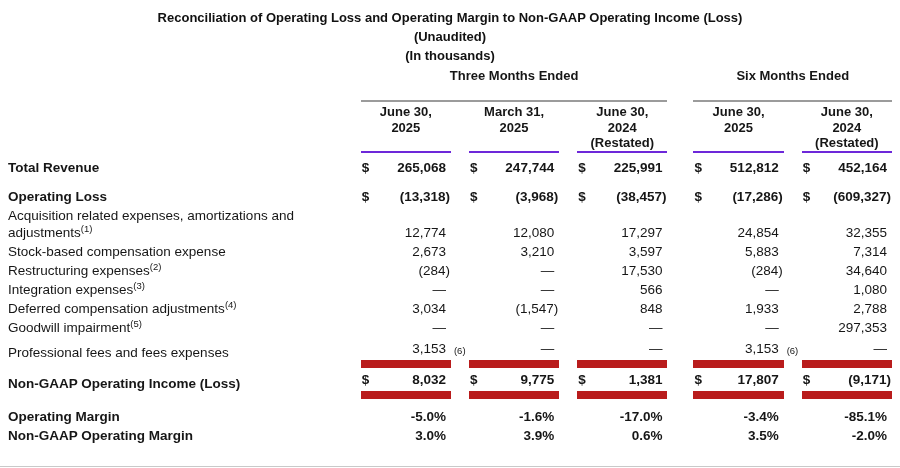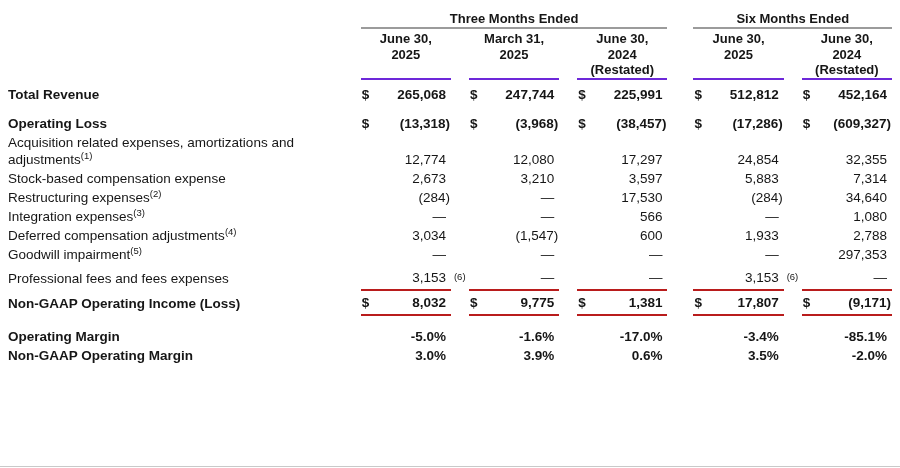--- a/index.html
+++ b/index.html
@@ -11,49 +11,52 @@
   .page { padding: 8px 8px 0 8px; }
   .title-block { text-align: center; font-weight: 700; font-size: 13px; line-height: 19px; color: #111; }
   table.recon { border-collapse: collapse; table-layout: fixed; width: 884px; margin-top: 3px; }
   col.c-label { width: 352px; }
   col.c-num   { width: 90px; }
   col.c-gap   { width: 18px; }
   col.c-gapbig{ width: 26px; }
   td { padding: 0; font-size: 13.5px; vertical-align: bottom; }
   .group-cell {
     font-weight: 700; text-align: center; font-size: 13px;
-    border-bottom: 2px solid #9b9b9b; height: 17px; vertical-align: bottom; padding-bottom: 1px;
+    border-bottom: 2px solid #9b9b9b; height: 17px; vertical-align: bottom; padding-bottom: 17px;
   }
   .date-cell {
     font-weight: 700; text-align: center; font-size: 13px; line-height: 15.5px;
     vertical-align: top; border-bottom: 2px solid #6d28d9; padding-top: 2px; height: 50px;
   }
   tr.data-row { line-height: 17px; }
   tr.data-row td { padding-bottom: 2px; }
   tr.bold { font-weight: 700; }
   tr.spacer td { padding: 0; }
   tr.r-total-revenue td { padding-top: 6px; }
   tr.r-professional-fees td { padding-top: 2px; padding-bottom: 3px; }
   tr.r-non-gaap-operating-income td { padding-top: 3px; padding-bottom: 3px; }
   .label-cell { text-align: left; padding-right: 6px; }
   .cellflex { display: flex; justify-content: space-between; align-items: flex-end; }
   .dollar { padding-left: 1px; }
   .value { padding-right: 5px; white-space: nowrap; }
   .value.neg { padding-right: 1px; }
-  .num-cell.rule { border-bottom: 2px solid #b91c1c; }
+  .num-cell.rule { border-bottom: 8px solid #b91c1c; }
   sup.fnote { font-size: 9.5px; line-height: 0; }
   .gutter-note { font-size: 9.5px; padding-left: 3px; display: inline-block; padding-bottom: 2px; }
   .bottom-rule { position: absolute; left: 0; right: 0; bottom: 1px; height: 1px; background: #c9c9c9; }
 </style>
 </head>
 <body>
 
 <div class="page">
 
   <div class="title-block">
+    <div>Reconciliation of Operating Loss and Operating Margin to Non-GAAP Operating Income (Loss)</div>
+    <div>(Unaudited)</div>
+    <div>(In thousands)</div>
   </div>
 
   <table class="recon">
     <colgroup>
       <col class="c-label">
         <col class="c-num">
         <col class="c-gap">
         <col class="c-num">
         <col class="c-gap">
       <col class="c-num">
@@ -340,21 +343,21 @@
           <td class="num-cell">
             <div class="cellflex">
               <span class="dollar"></span>
               <span class="value neg">(1,547)</span>
             </div>
           </td>
           <td></td>
           <td class="num-cell">
             <div class="cellflex">
               <span class="dollar"></span>
-              <span class="value">600</span>
+              <span class="value">848</span>
             </div>
           </td>
           <td></td>
           <td class="num-cell">
             <div class="cellflex">
               <span class="dollar"></span>
               <span class="value">1,933</span>
             </div>
           </td>
           <td></td>

